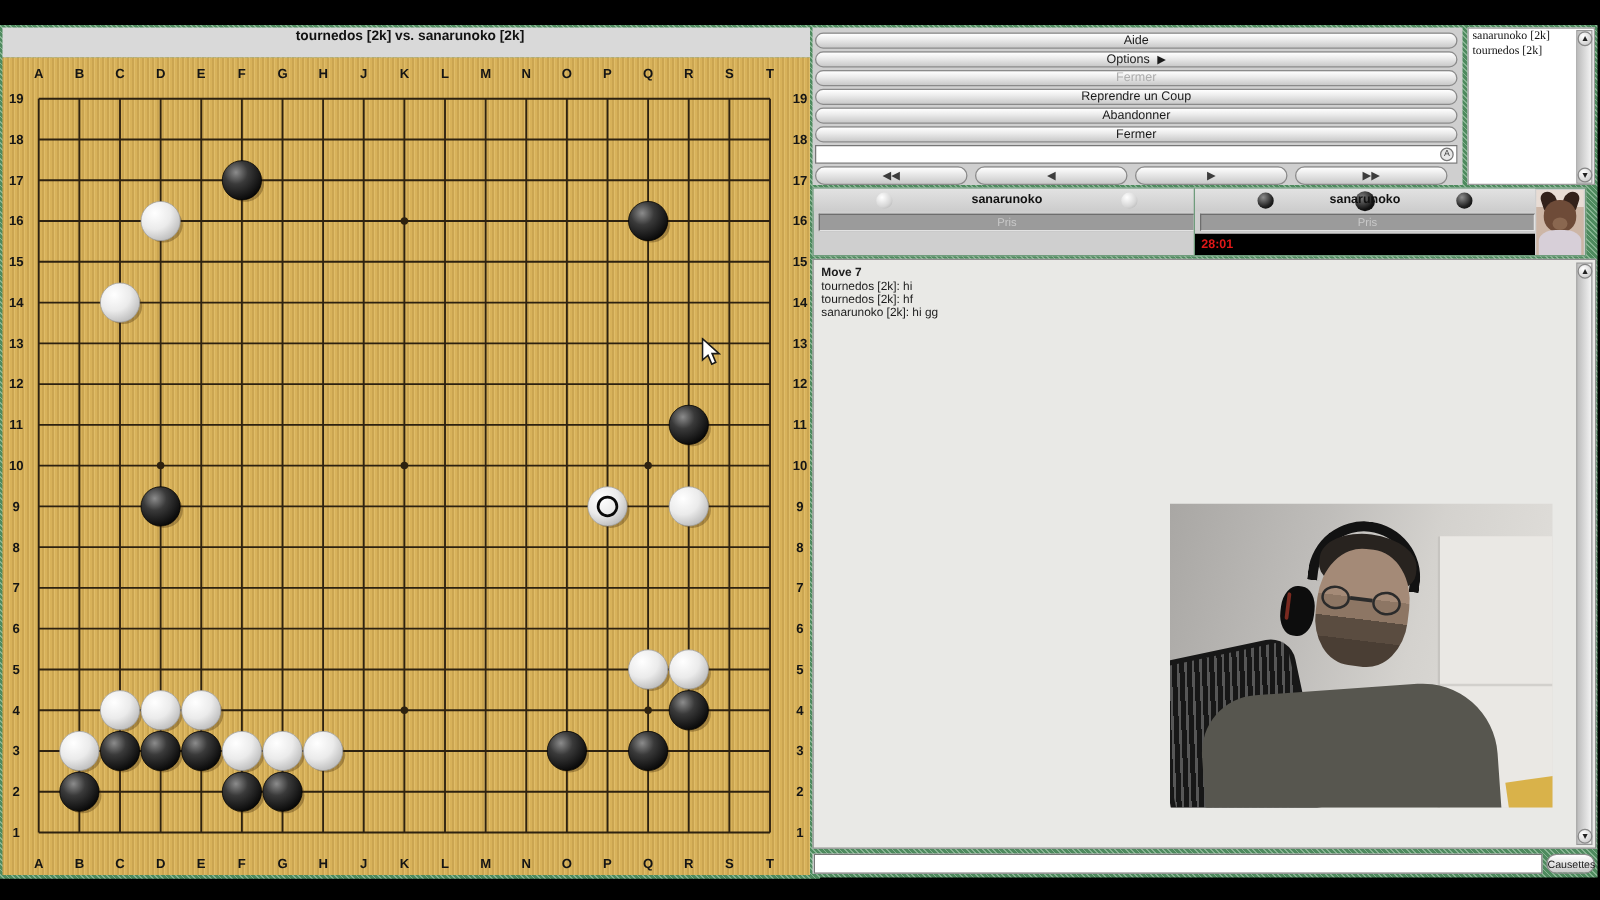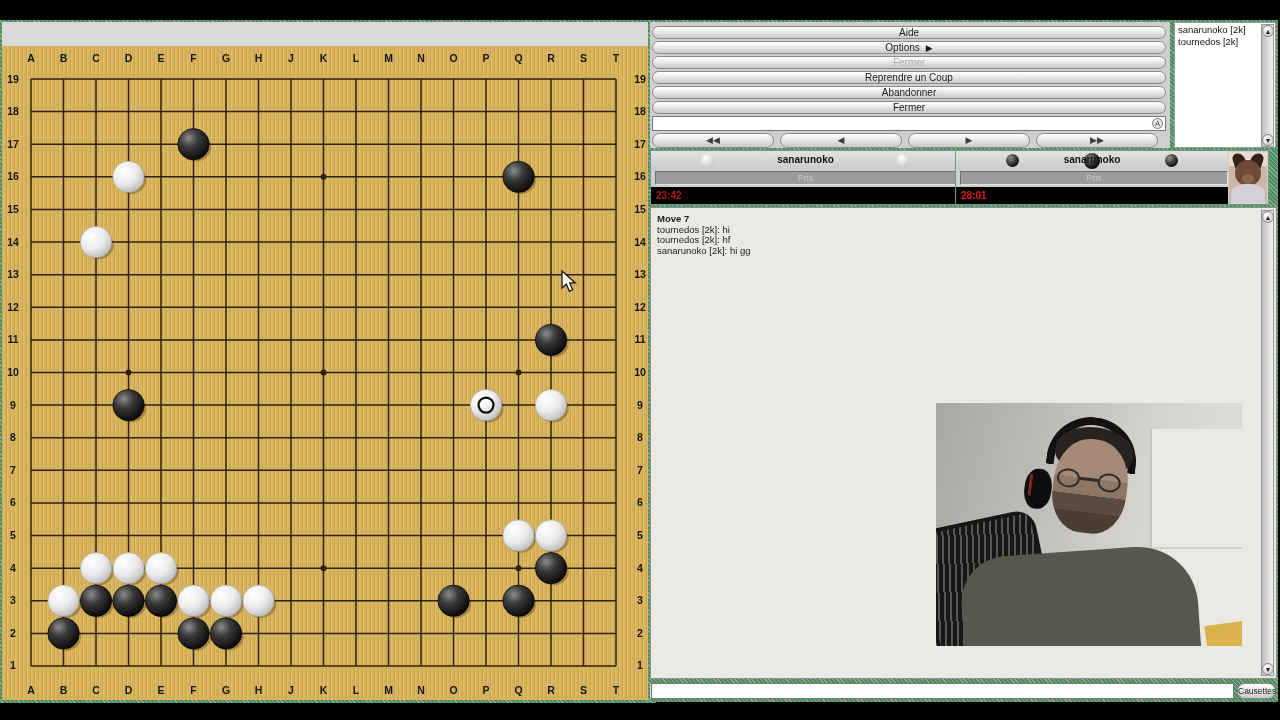--- a/index.html
+++ b/index.html
@@ -26,21 +26,21 @@
   .pillbtn.disabled{color:#adadad;}
   .pillbtn .arrow{font-size:9px;margin-left:6px;}
   #msg-input{position:absolute;left:2px;top:94px;width:514px;height:15px;border:1px solid #777;
              background:#fff;font-size:10px;padding:0 16px 0 4px;}
   #msg-icon{position:absolute;left:502px;top:96px;width:11px;height:11px;border:1px solid #777;border-radius:50%;
             background:#e8e8e8;font-size:7px;line-height:10px;text-align:center;color:#444;}
   #nav-row{position:absolute;left:2px;top:111px;width:516px;height:15px;}
   .navbtn{position:absolute;top:0;width:122px;height:15px;border:1px solid #8a8a8a;border-radius:8px;
           background:linear-gradient(180deg,#ffffff,#c9c9c9);font-size:9px;line-height:13px;text-align:center;color:#3c3c3c;}
   #player-list{left:526px;top:2px;width:102px;height:126px;background:#fff;border:1px solid #9a9a9a;}
-  #player-list .item{font-size:9.5px;line-height:11px;padding:1px 3px 0;color:#111;white-space:nowrap;}
+  #player-list .item{font-size:9.5px;line-height:11px;padding:1px 3px 0;color:#111;white-space:nowrap;font-family:Liberation Serif, serif;}
   .vscroll{position:absolute;width:13px;background:linear-gradient(90deg,#bdbdbd,#f3f3f3);border:1px solid #999;}
   .scrollbtn{position:absolute;left:0px;width:12px;height:12px;border:1px solid #888;border-radius:50%;
              background:radial-gradient(circle at 35% 30%,#fff,#c2c2c2);font-size:7px;line-height:11px;text-align:center;color:#222;}
   
   #players-row{left:2px;top:130px;width:627px;height:55px;}
   .pp{position:absolute;top:0;height:55px;background:#cfcfcf;border:1px solid #6f9c7c;}
   .pp .hdr{position:relative;height:18px;background:linear-gradient(180deg,#e2e2e2,#cccccc);text-align:center;}
   .pp .hdr .nm{position:relative;z-index:2;font-size:10px;font-weight:bold;line-height:18px;color:#111;}
   .stone-ic{position:absolute;top:3px;width:13px;height:13px;border-radius:50%;z-index:1;}
   .stone-ic.w{background:radial-gradient(circle at 35% 30%,#ffffff,#d6d6d6 60%,#a8a8a8);}
@@ -92,20 +92,21 @@
   
   #cursor{position:absolute;left:561px;top:270px;z-index:50;}
 </style>
 </head>
 <body>
 
 <div id="screen">
 
   <div id="board-win" class="greenwin">
     <div id="board-title">
+      <div class="t1">tournedos [2k] vs. sanarunoko [2k]</div>
     </div>
     <div id="wood">
         <svg width="652" height="654" viewBox="0 0 652 654">
           <defs>
     <radialGradient id="gw" cx="35%" cy="30%" r="75%">
       <stop offset="0" stop-color="#ffffff"></stop>
               <stop offset="0.55" stop-color="#ebebeb"></stop>
               <stop offset="1" stop-color="#bcbcbc"></stop>
     </radialGradient>
     <radialGradient id="gb" cx="35%" cy="30%" r="75%">
@@ -326,21 +327,20 @@
     </div>
 
     <div id="players-row" class="sect">
         <div class="pp" style="left: 0px; width: 311px;">
           <div class="hdr" style="">
             <div class="stone-ic w" style="left:50px;"></div>
             <div class="stone-ic w" style="right:50px;"></div>
             <div class="nm">sanarunoko</div>
           </div>
           <div class="prisbar" style="">Pris</div>
-          <div class="clockbar" style="color: rgb(180, 20, 20);">23:42</div>
         </div>
         <div class="pp" style="left: 305px; width: 314px;">
           <div class="hdr" style="margin-right:40px;">
             <div class="turn-disc"></div>
             <div class="stone-ic b" style="left:50px;"></div>
             <div class="stone-ic b" style="right:50px;"></div>
             <div class="nm">sanarunoko</div>
           </div>
           <div class="prisbar" style="margin-right:40px;">Pris</div>
           <div class="clockbar" style="margin-right: 40px; color: rgb(224, 24, 24);">28:01</div>

